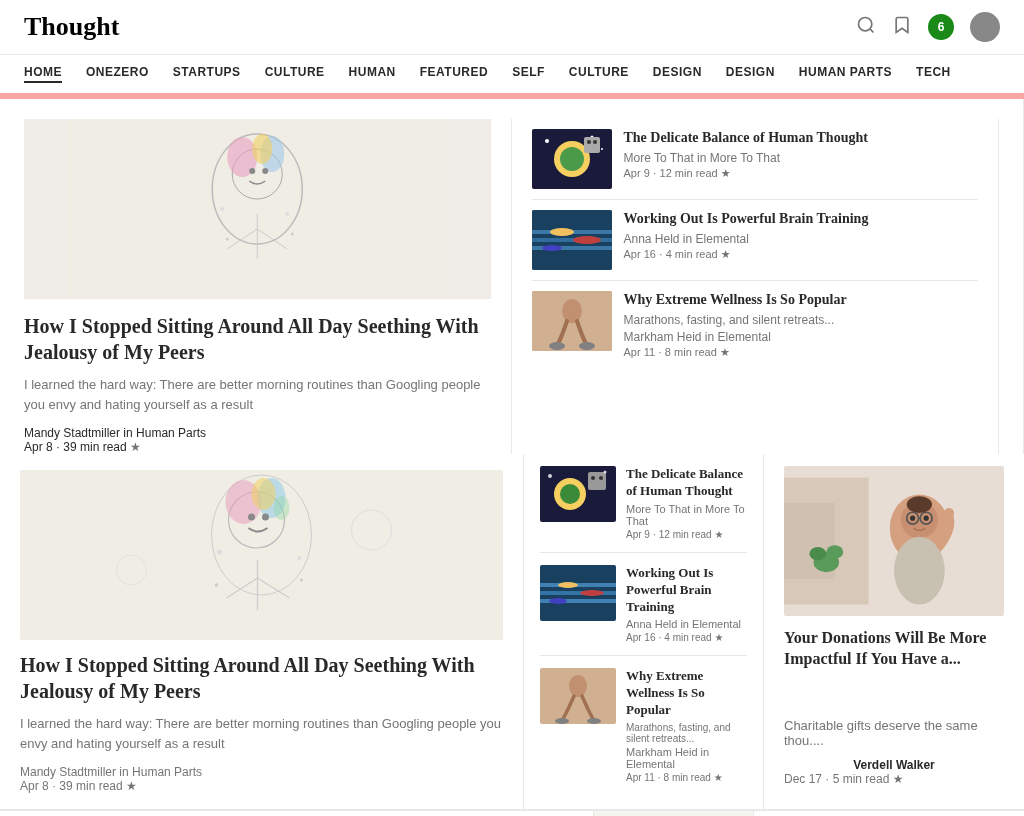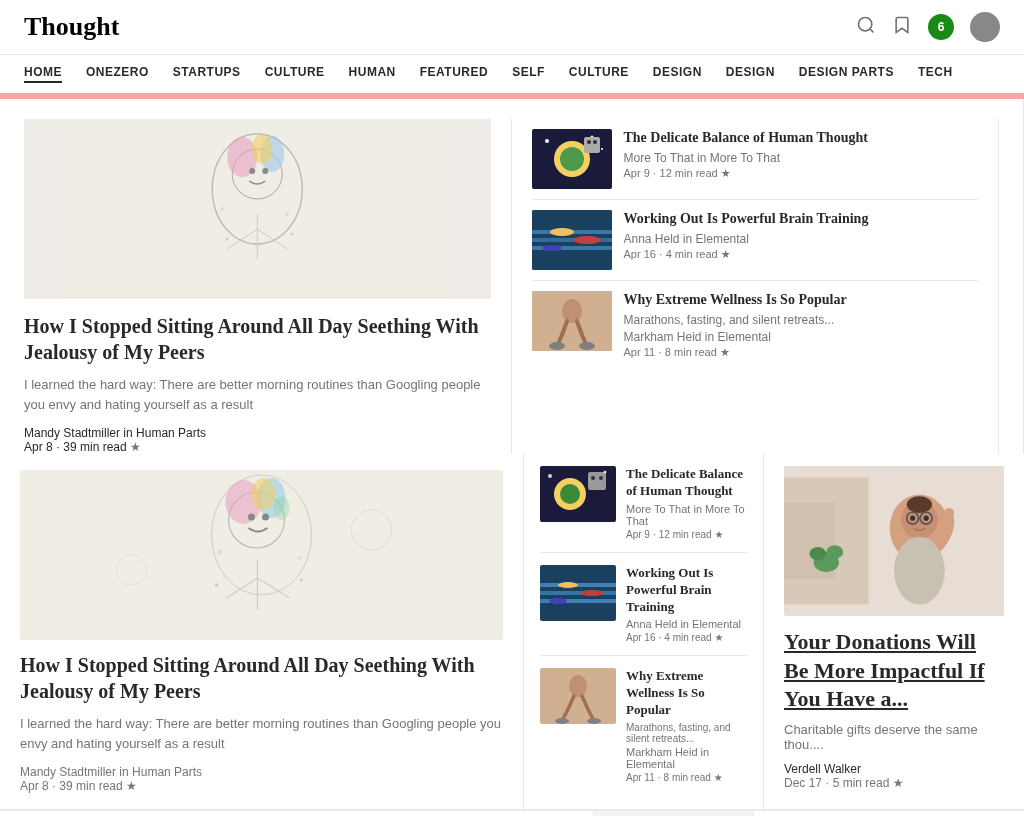--- a/index.html
+++ b/index.html
@@ -71,21 +71,21 @@
 <a href="#" class="nav-item active">HOME</a>
     <a href="#" class="nav-item">ONEZERO</a>
     <a href="#" class="nav-item">STARTUPS</a>
     <a href="#" class="nav-item">CULTURE</a>
     <a href="#" class="nav-item">HUMAN</a>
     <a href="#" class="nav-item">FEATURED</a>
     <a href="#" class="nav-item">SELF</a>
     <a href="#" class="nav-item">CULTURE</a>
     <a href="#" class="nav-item">DESIGN</a>
     <a href="#" class="nav-item">DESIGN</a>
-    <a href="#" class="nav-item">DESIGN PARTS</a>
+    <a href="#" class="nav-item">HUMAN PARTS</a>
     <a href="#" class="nav-item">TECH</a>
   </nav>
 
 <div class="featured">
   <div class="featured-grid">
 
     <div class="hero-article">
       <div class="hero-img">
         <svg viewBox="0 0 380 180" xmlns="http://www.w3.org/2000/svg">
           <rect width="380" height="180" fill="#f0ede5"></rect>
@@ -315,24 +315,24 @@
           <circle cx="195" cy="42" r="6" fill="#d4a080"></circle>
 
           <rect x="0" y="0" width="100" height="150" fill="#d8c8b8"></rect>
           <rect x="0" y="30" width="60" height="90" fill="#c8b8a8" opacity="0.5"></rect>
 
           <ellipse cx="50" cy="100" rx="15" ry="12" fill="#5a9a5a"></ellipse>
           <ellipse cx="40" cy="90" rx="10" ry="8" fill="#4a8a4a"></ellipse>
           <ellipse cx="60" cy="88" rx="10" ry="8" fill="#5a9a5a"></ellipse>
         </svg>
       </div>
-      <h3 style="font-family:Georgia,serif;font-size:22px;font-weight:700;line-height:1.3;margin-bottom:8px;text-decoration:underline;">Your Donations Will Be More Impactful If You Have a...</h3>
-      <p style="font-size:13px;color:#757575;margin-bottom:10px;">Charitable gifts deserve the same thou....</p>
+      <h3 style="font-family:Georgia,serif;font-size:16px;font-weight:700;line-height:1.3;margin-bottom:0;">Your Donations Will Be More Impactful If You Have a...</h3>
+      <p style="font-size:13px;color:#757575;margin-bottom:10px;margin-top:48px;">Charitable gifts deserve the same thou....</p>
       <div style="font-size:12px;color:#757575;">
-        <div style="font-weight:400;color:#292929;">Verdell Walker</div>
+        <div style="font-weight:700;color:#292929;text-align:center;">Verdell Walker</div>
         <span>Dec 17 · 5 min read</span> ★
       </div>
     </div>
   </div>
 
   <div style="height:1px;background:#e8e8e8;"></div>
 
   <div style="display:flex;">
 
     <div style="flex:1; padding:16px 20px; border-right:1px solid #e8e8e8;">

